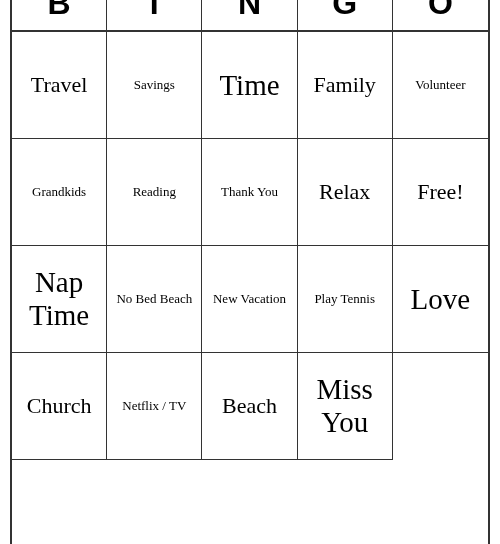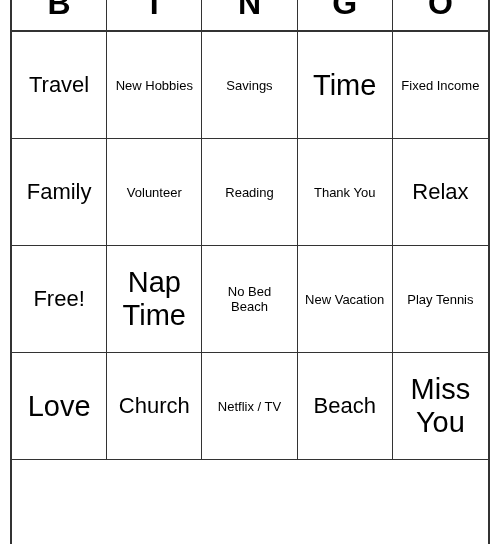--- a/index.html
+++ b/index.html
@@ -44,20 +44,21 @@
     .bingo-cell {
       border-right: 1px solid #333;
       border-bottom: 1px solid #333;
       min-height: 88px;
       display: flex;
       align-items: center;
       justify-content: center;
       text-align: center;
       padding: 20px 6px;
       font-size: 13px;
+      font-family: Liberation Serif, serif;
     }
     .bingo-cell:nth-child(5n) {
       border-right: none;
     }
     .bingo-cell:nth-child(n+21) {
       border-bottom: none;
     }
     .bingo-cell.large-text {
       font-size: 22px;
     }
@@ -77,36 +78,33 @@
       <div class="bingo-header-cell">I</div>
       <div class="bingo-header-cell">N</div>
       <div class="bingo-header-cell">G</div>
       <div class="bingo-header-cell">O</div>
     </div>
   <div class="bingo-grid">
   <div class="bingo-cell large-text">
         <span>Travel</span>
       </div>
       <div class="bingo-cell">
-        <span>New Hobbies</span>
-      </div>
-      <div class="bingo-cell">
         <span>Savings</span>
       </div>
       <div class="bingo-cell xl-text">
         <span>Time</span>
-      </div>
-      <div class="bingo-cell">
-        <span>Fixed Income</span>
       </div>
       <div class="bingo-cell large-text">
         <span>Family</span>
       </div>
       <div class="bingo-cell">
         <span>Volunteer</span>
+      </div>
+      <div class="bingo-cell">
+        <span>Grandkids</span>
       </div>
       <div class="bingo-cell">
         <span>Reading</span>
       </div>
       <div class="bingo-cell">
         <span>Thank You</span>
       </div>
       <div class="bingo-cell large-text">
         <span>Relax</span>
       </div>

